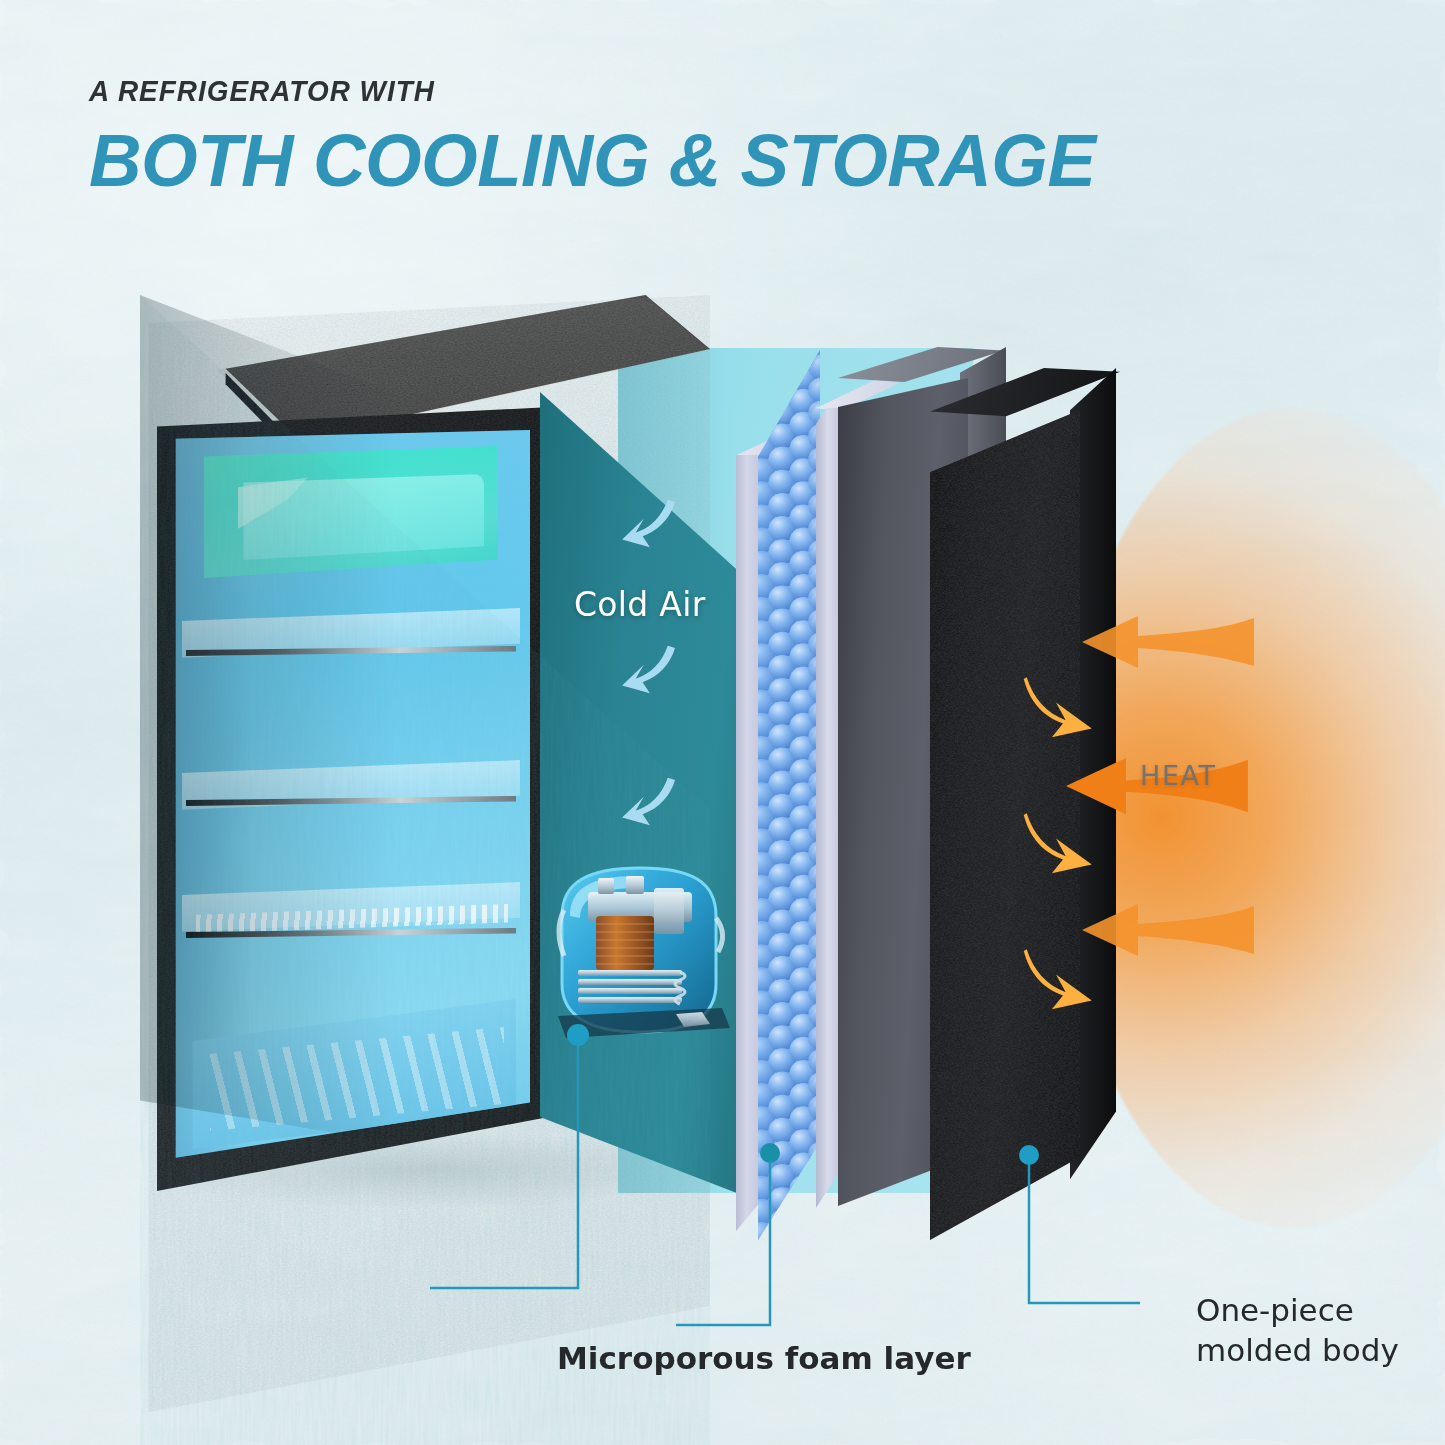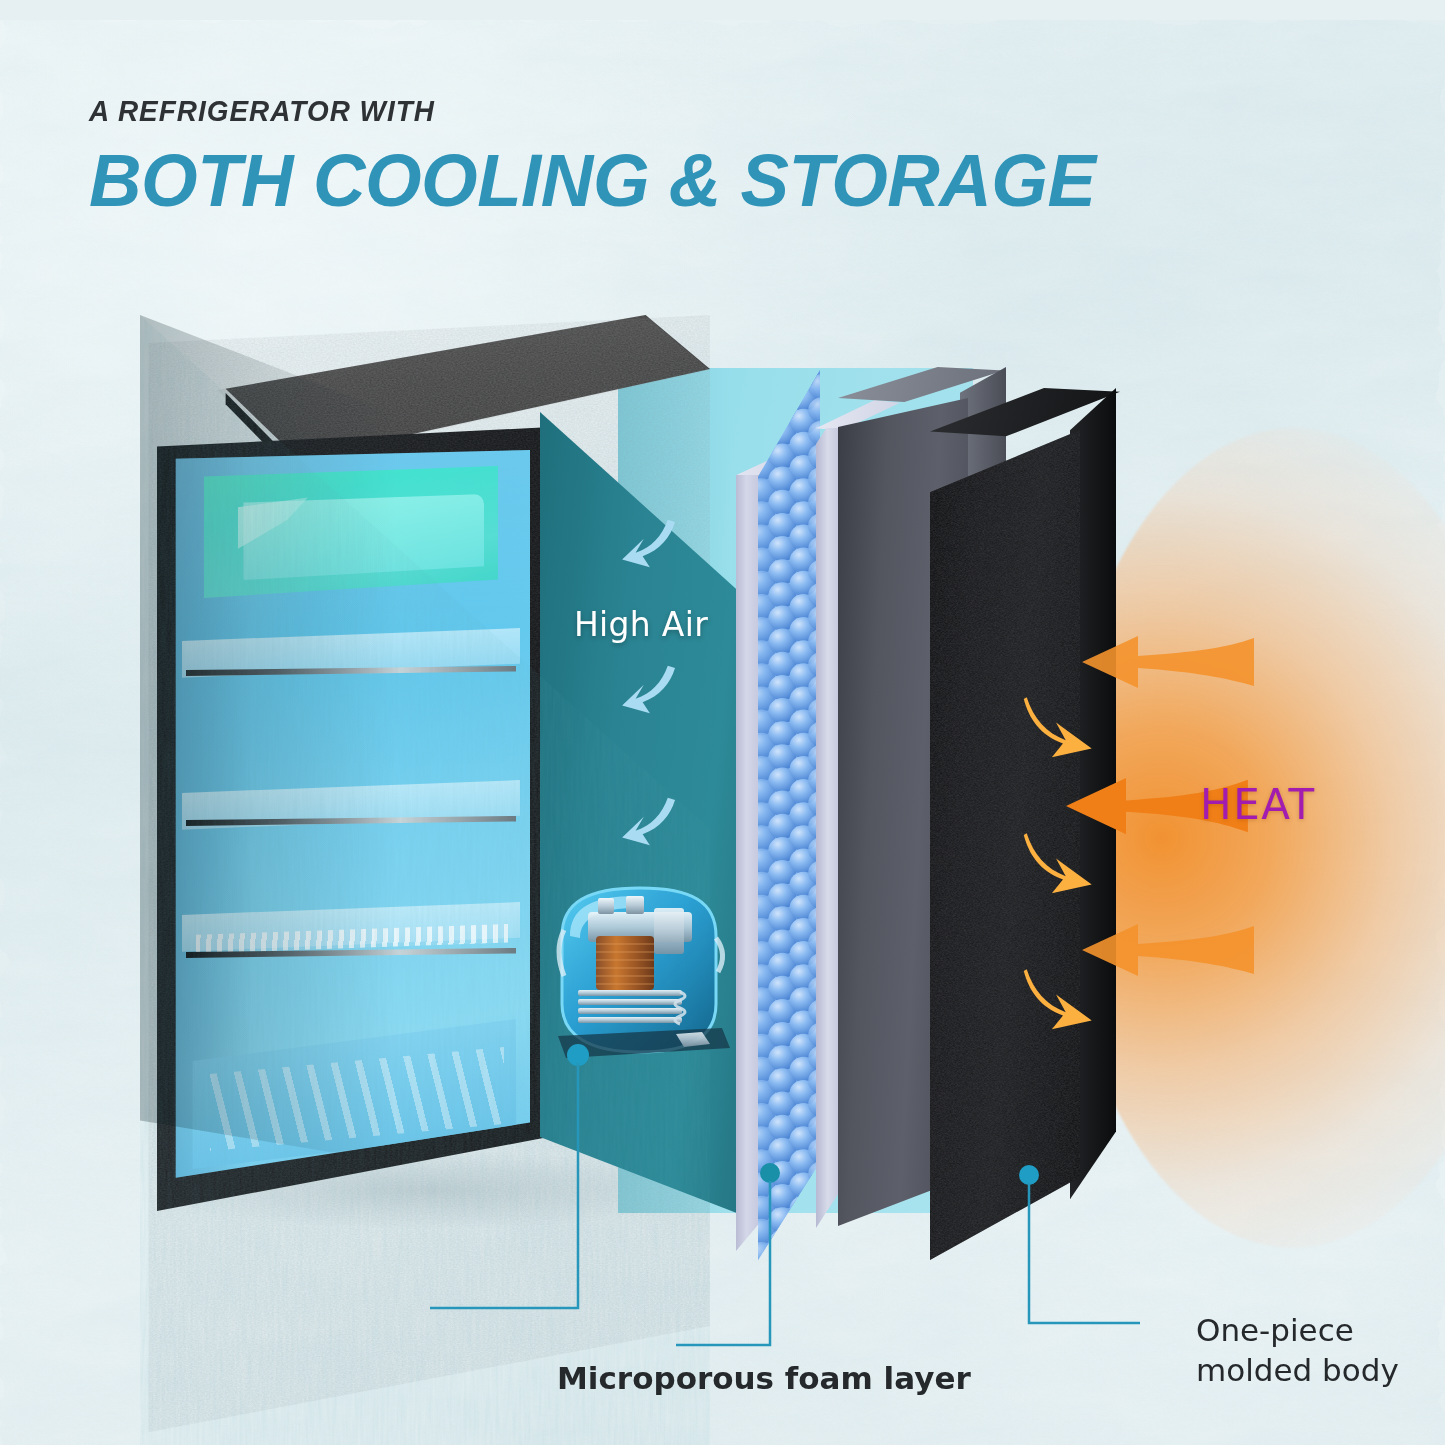--- a/index.html
+++ b/index.html
@@ -5,21 +5,21 @@
   * { margin:0; padding:0; box-sizing:border-box; }
   html,body { width:1445px; height:1445px; }
   body{
     font-family:"Liberation Sans", sans-serif;
     background:#e6f0f2;
     position:relative;
     overflow:hidden;
   }
 
   
-  #stage{ position:absolute; inset:0;margin-top:20px; }
+  #stage{ position:absolute; inset:0; }
   .bg-base{
     position:absolute; inset:0;
     background:
       radial-gradient(ellipse 80% 60% at 20% 15%, #f2f8f9 0%, rgba(242,248,249,0) 60%),
       radial-gradient(ellipse 70% 70% at 85% 85%, #eaf3f5 0%, rgba(234,243,245,0) 65%),
       linear-gradient(160deg,#e8f2f4 0%,#dfecef 35%,#e9f2f4 65%,#dde9ec 100%);
   }
   .frost{ position:absolute; inset:0; opacity:.55; mix-blend-mode:multiply; }
   .frost2{ position:absolute; inset:0; opacity:.35; }
 
@@ -254,22 +254,22 @@
   .heat-glow{
     position:absolute; left:1058px; top:408px; width:470px; height:820px;
     background:radial-gradient(circle at 22% 50%,
       rgba(242,138,34,.92) 0%, rgba(244,152,58,.82) 20%,
       rgba(246,176,110,.58) 42%, rgba(248,205,170,.30) 64%,
       rgba(250,228,210,.10) 82%, rgba(255,255,255,0) 100%);
     border-radius:50%;
     filter:blur(1px);
   }
   .heat-label{
-    position:absolute; left:1200px; top:760px;
-    color:#a21caf; font-size:42px; letter-spacing:1.6px;
+    position:absolute; left:1140px; top:760px;
+    color:#737373; font-size:27px; letter-spacing:1.6px;
     font-family:"DejaVu Sans", sans-serif;
     text-shadow:0 1px 4px rgba(150,70,0,.35);
   }
   .heat-arrow-big{ position:absolute; height:60px; }
   .heat-arrow-small{ position:absolute; width:78px; height:78px; }
 
   
   .compressor{ position:absolute; left:540px; top:858px; width:200px; height:195px; }
 
   
@@ -389,21 +389,21 @@
 
     <svg class="cold-arrow" style="left:616px; top:492px;" viewBox="0 0 100 100">
       <path d="M78 8 C72 36 58 56 34 68 L44 44 L14 82 L60 88 L46 72 C72 58 86 36 90 10 Z" fill="#a9dcf2" transform="rotate(8 50 50)"></path>
     </svg>
     <svg class="cold-arrow" style="left:616px; top:638px;" viewBox="0 0 100 100">
       <path d="M78 8 C72 36 58 56 34 68 L44 44 L14 82 L60 88 L46 72 C72 58 86 36 90 10 Z" fill="#a9dcf2" transform="rotate(8 50 50)"></path>
     </svg>
     <svg class="cold-arrow" style="left:616px; top:770px;" viewBox="0 0 100 100">
       <path d="M78 8 C72 36 58 56 34 68 L44 44 L14 82 L60 88 L46 72 C72 58 86 36 90 10 Z" fill="#a9dcf2" transform="rotate(8 50 50)"></path>
     </svg>
-    <div class="cold-label">High Air</div>
+    <div class="cold-label">Cold Air</div>
 
     <svg class="compressor" viewBox="0 0 200 195">
       <defs>
         <linearGradient id="cg" x1="0" y1="0" x2="1" y2="1">
           <stop offset="0" stop-color="#5fd8ff" stop-opacity=".95"></stop>
           <stop offset="45%" stop-color="#2aa8e8" stop-opacity=".8"></stop>
           <stop offset="100%" stop-color="#0d5c86" stop-opacity=".9"></stop>
         </linearGradient>
         <linearGradient id="metal" x1="0" y1="0" x2="0" y2="1">
           <stop offset="0" stop-color="#eef6fa"></stop>

